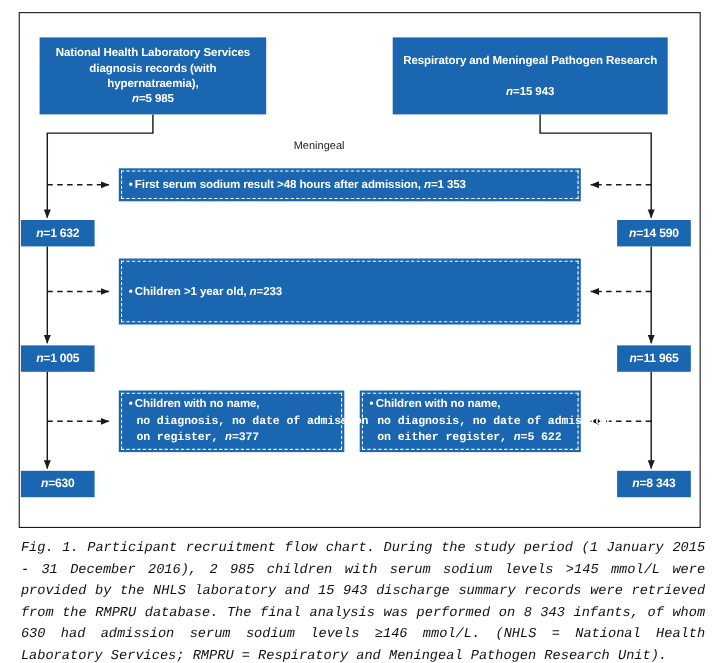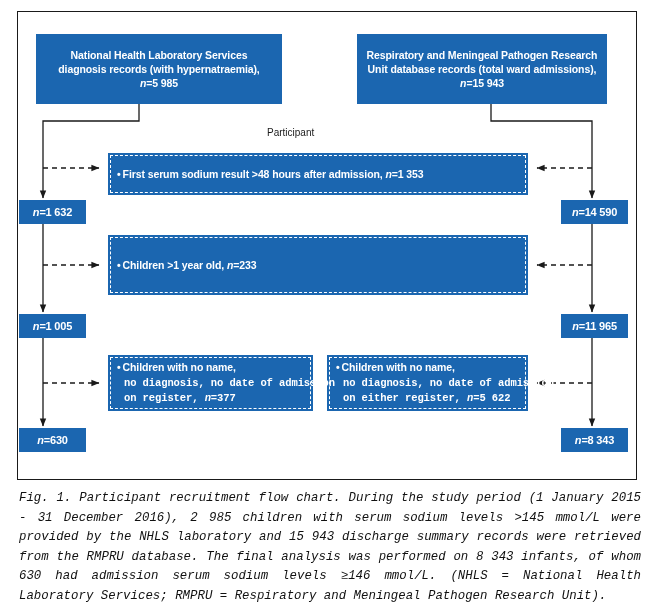--- a/index.html
+++ b/index.html
@@ -155,39 +155,39 @@
       <path d="M592,168 L537,168" marker-end="url(#arrowDash)"></path>
 
       <path d="M43,265 L99,265" marker-end="url(#arrowDash)"></path>
       <path d="M592,265 L537,265" marker-end="url(#arrowDash)"></path>
 
       <path d="M43,383 L99,383" marker-end="url(#arrowDash)"></path>
       <path d="M592,383 L537,383" marker-end="url(#arrowDash)"></path>
     </g>
   </svg>
 
-  <div class="node" style="left:36px; top:34px; width:246px; height:70px;">
+  <div class="node" style="left:36px; top:34px; width:206px; height:70px;">
     <div class="inner">
       <span>National Health Laboratory Services</span><br>
       <span>diagnosis records (with hypernatraemia),</span><br>
       <i>n</i><span>=5 985</span>
     </div>
   </div>
 
   <div class="node" style="left:357px; top:34px; width:250px; height:70px;">
     <div class="inner">
       <span>Respiratory and Meningeal Pathogen Research</span><br>
-      <span>Unit database records (total ward admissions),</span><br>
+      <br>
       <i>n</i><span>=15 943</span>
     </div>
   </div>
 
-  <div class="label-exclusions" style="left:267px; top:127px;">Participant</div>
-
-  <div class="node-excl" style="left:108px; top:153px; width:420px; height:42px;">
+  <div class="label-exclusions" style="left:267px; top:127px;">Meningeal</div>
+
+  <div class="node-excl" style="left:108px; top:153px; width:420px; height:30px;">
     <div class="inner">
       <div class="excl-line"><span class="bullet">•</span><span>First serum sodium result &gt;48 hours after admission, <i style="font-style:italic">n</i>=1 353</span></div>
     </div>
   </div>
 
   <div class="node-excl" style="left:108px; top:235px; width:420px; height:60px;">
     <div class="inner">
       <div class="excl-line"><span class="bullet">•</span><span>Children &gt;1 year old, <i style="font-style:italic">n</i>=233</span></div>
     </div>
   </div>

